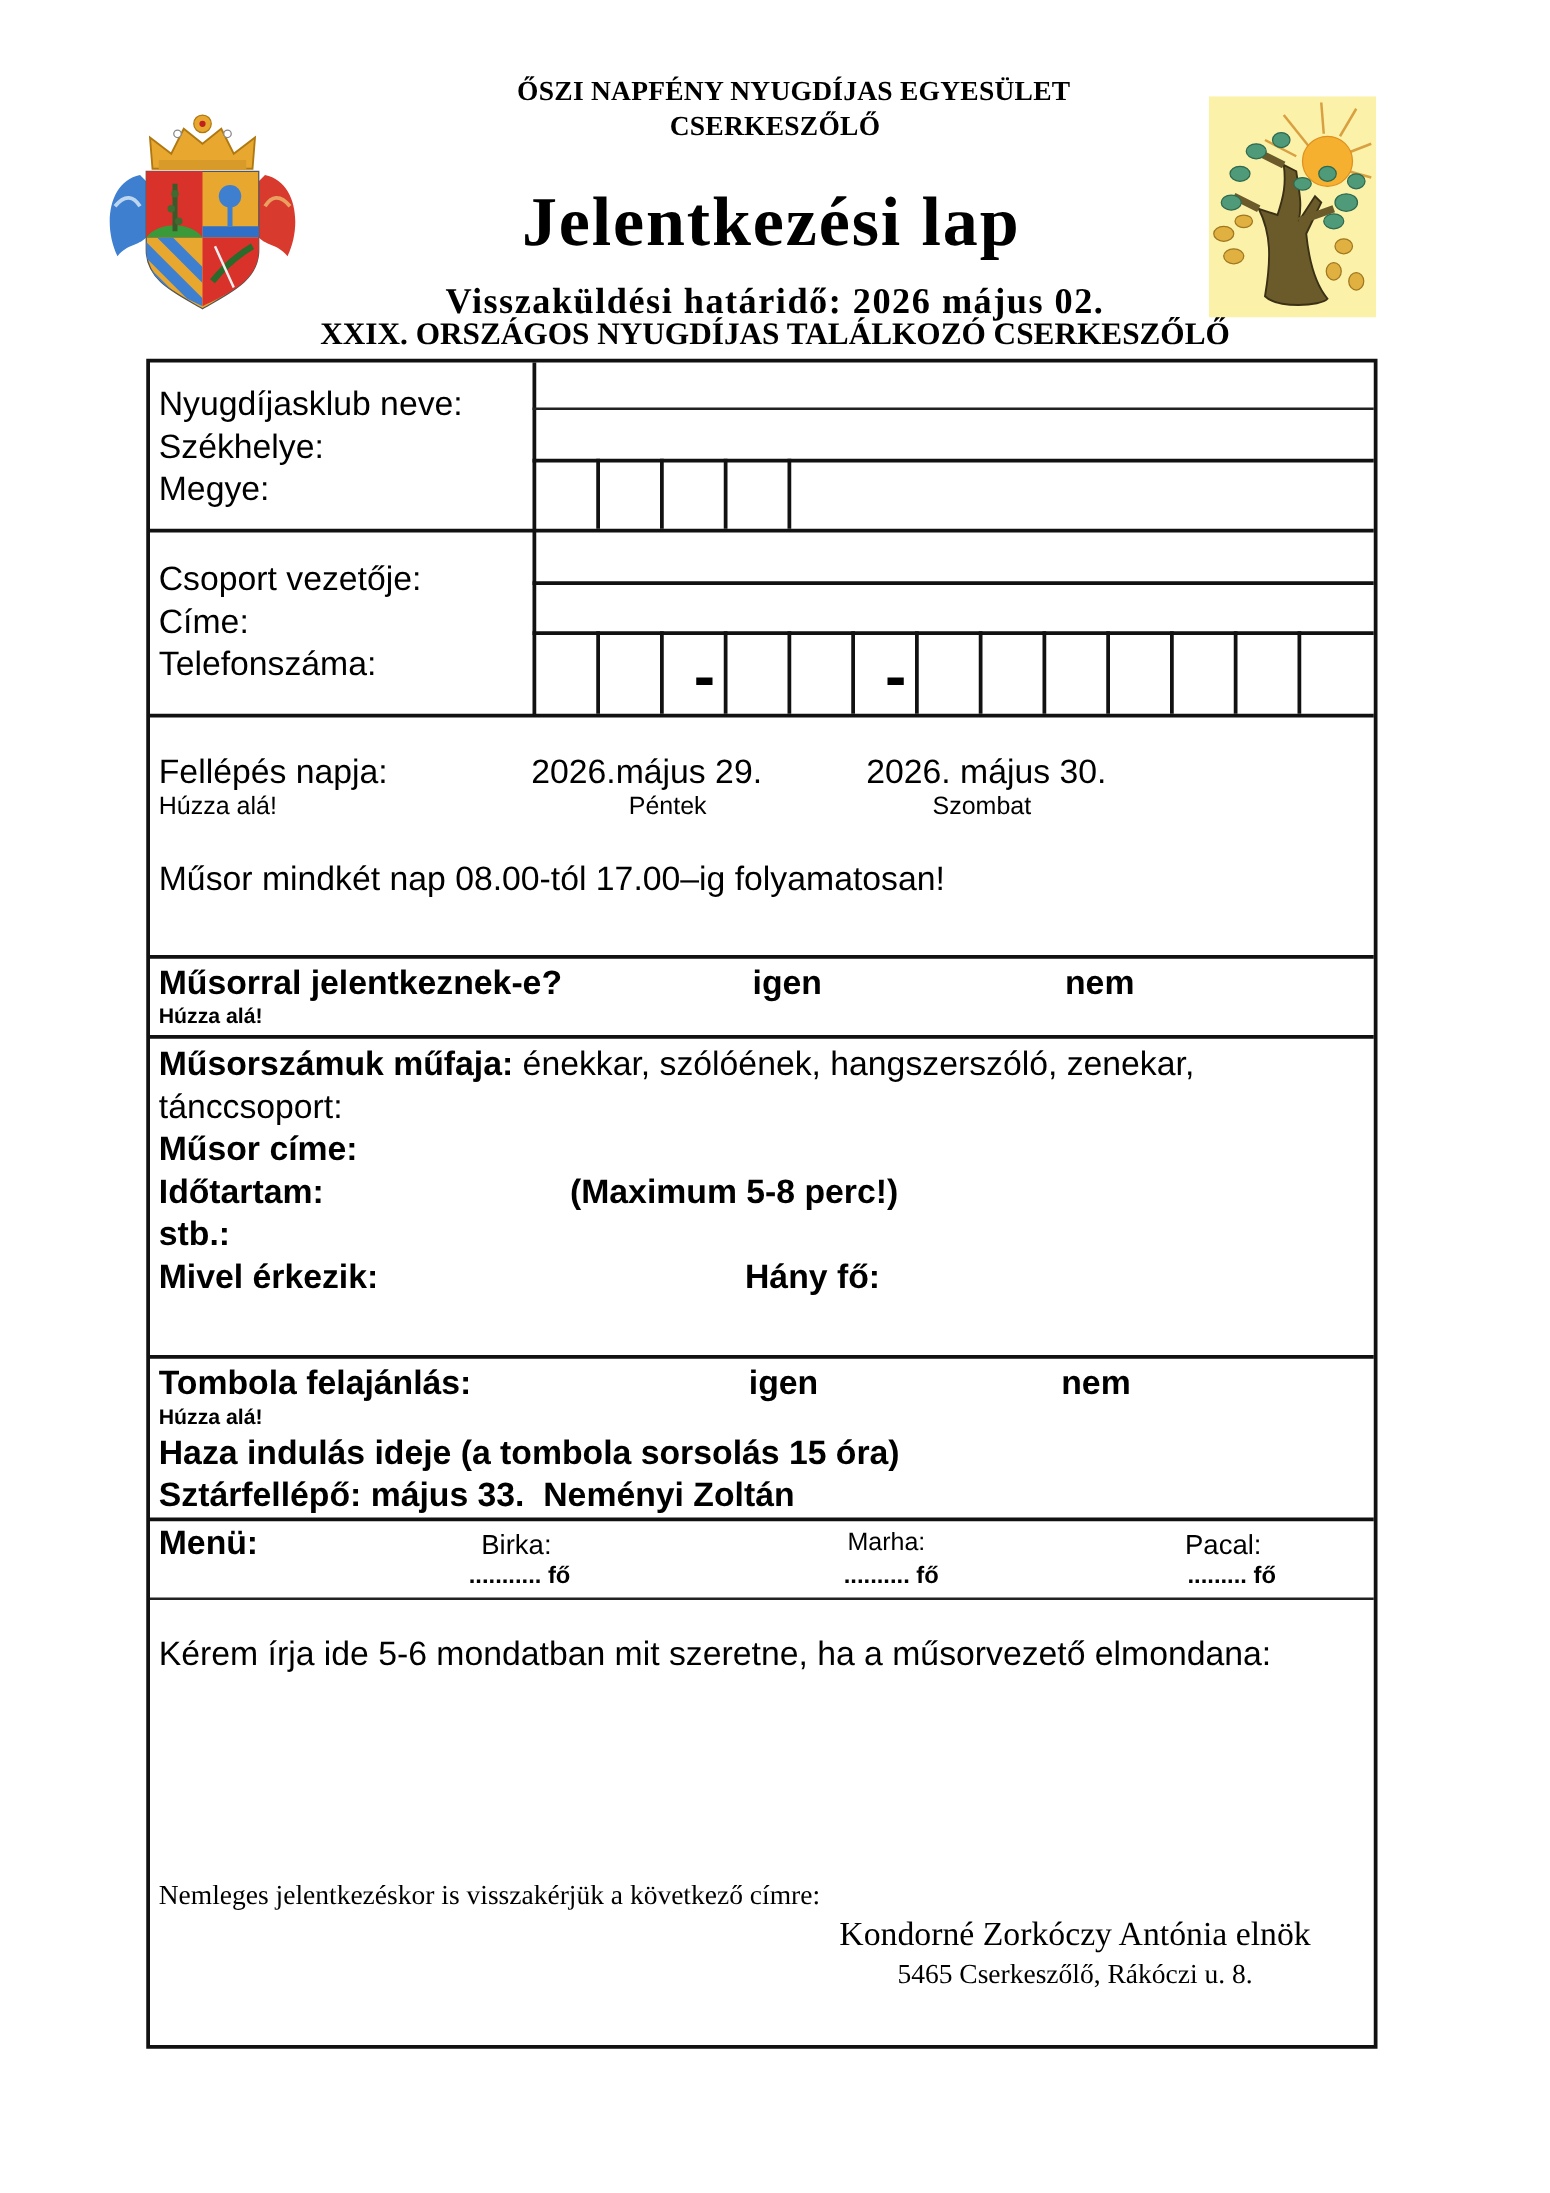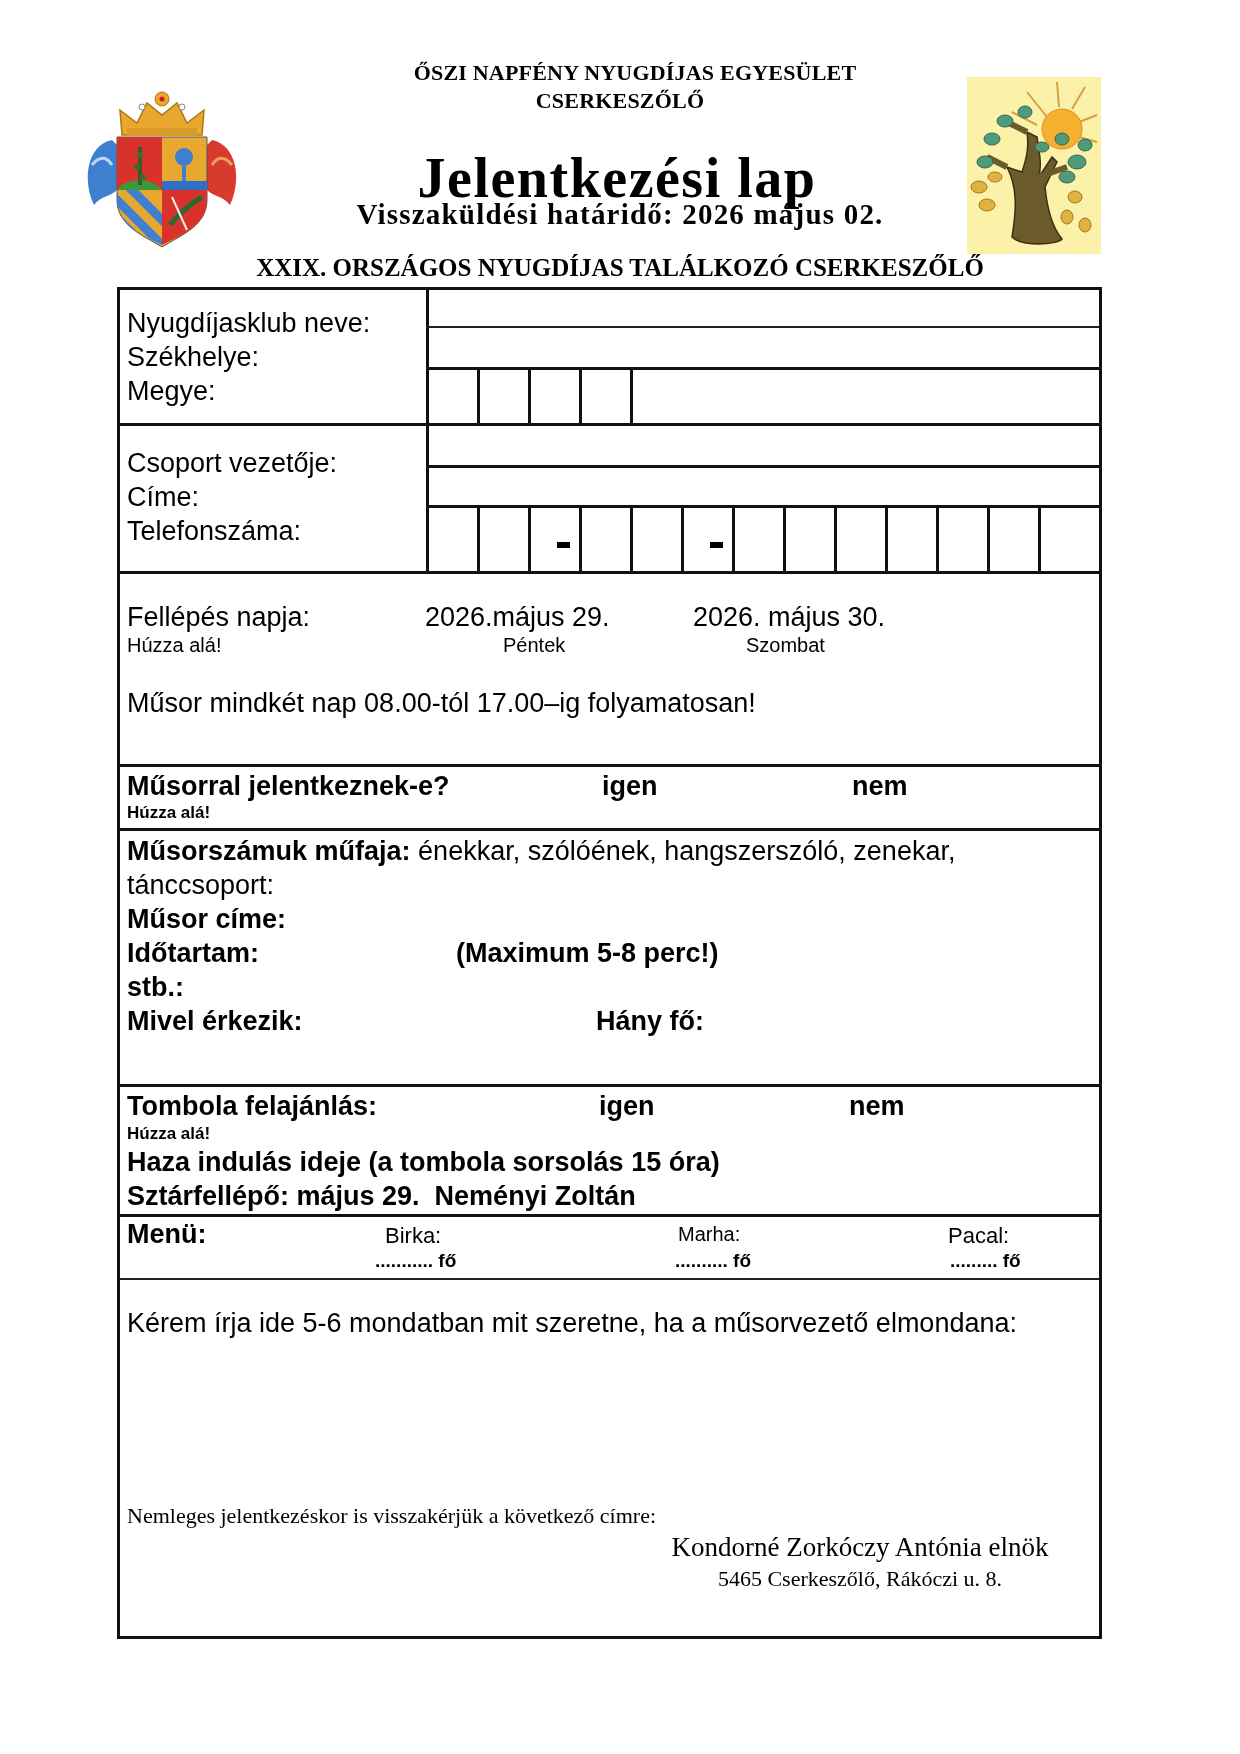--- a/index.html
+++ b/index.html
@@ -25,21 +25,21 @@
     .tiny-bold { font-size: 17px; font-weight: bold; }
     .b { font-weight: bold; }
     .dash { position: absolute; width: 13px; height: 6px; background: #000; }
   </style>
 </head>
 <body>
 
 <div class="abs serif org-line" style="top:60px;margin-left:15px;">ŐSZI NAPFÉNY NYUGDÍJAS EGYESÜLET</div>
 <div class="abs serif org-line" style="top:88px;">CSERKESZŐLŐ</div>
 <div class="abs serif title" style="top:146px;">Jelentkezési lap</div>
-<div class="abs serif deadline" style="top:198px;">Visszaküldési határidő: 2026 május 02.</div>
+<div class="abs serif deadline" style="top:225px;">Visszaküldési határidő: 2026 május 02.</div>
 <div class="abs serif event-line" style="top:254px;">XXIX. ORSZÁGOS NYUGDÍJAS TALÁLKOZÓ CSERKESZŐLŐ</div>
 
 <svg class="abs" style="left:82px; top:85px;" width="160" height="165" viewBox="0 0 160 165">
 
   <path d="M30 55 C5 60 0 95 12 120 C20 110 28 112 35 105 L35 60 Z" fill="#3f7fd0"></path>
   <path d="M10 80 C18 70 25 72 30 80" stroke="#bcd6f0" stroke-width="3" fill="none"></path>
 
   <path d="M130 55 C155 60 160 95 148 120 C140 110 132 112 125 105 L125 60 Z" fill="#d83a2e"></path>
   <path d="M150 80 C142 70 135 72 130 80" stroke="#e9a060" stroke-width="3" fill="none"></path>
 
@@ -182,21 +182,21 @@
     <div class="b">stb.:</div>
     <div class="b" style="position:relative;"><span>Mivel érkezik:</span><span style="position:absolute; left:469px;">Hány fő:</span></div>
   </div>
   <div class="hline" style="left:0; right:0; top:794px;"></div>
 
   <div class="abs sans b" style="left:7px; top:801px; font-size:27px;">Tombola felajánlás:</div>
   <div class="abs sans b" style="left:479px; top:801px; font-size:27px;">igen</div>
   <div class="abs sans b" style="left:729px; top:801px; font-size:27px;">nem</div>
   <div class="abs sans tiny-bold" style="left:7px; top:834px;">Húzza alá!</div>
   <div class="abs sans b" style="left:7px; top:857px; font-size:27px;">Haza indulás ideje (a tombola sorsolás 15 óra)</div>
-  <div class="abs sans b" style="left:7px; top:891px; font-size:27px; white-space:pre;">Sztárfellépő: május 29.  Neményi Zoltán</div>
+  <div class="abs sans b" style="left:7px; top:891px; font-size:27px; white-space:pre;">Sztárfellépő: május 33.  Neményi Zoltán</div>
   <div class="hline" style="left:0; right:0; top:924px;"></div>
 
   <div class="abs sans b" style="left:7px; top:929px; font-size:27px;">Menü:</div>
   <div class="abs sans" style="left:265px; top:933px; font-size:22px;">Birka:</div>
   <div class="abs sans b" style="left:255px; top:960px; font-size:19px;">........... fő</div>
   <div class="abs sans" style="left:558px; top:933px; font-size:20px;">Marha:</div>
   <div class="abs sans b" style="left:555px; top:960px; font-size:19px;">.......... fő</div>
   <div class="abs sans" style="left:828px; top:933px; font-size:22px;">Pacal:</div>
   <div class="abs sans b" style="left:830px; top:960px; font-size:19px;">......... fő</div>
   <div class="hline thin" style="left:0; right:0; top:988px;"></div>

